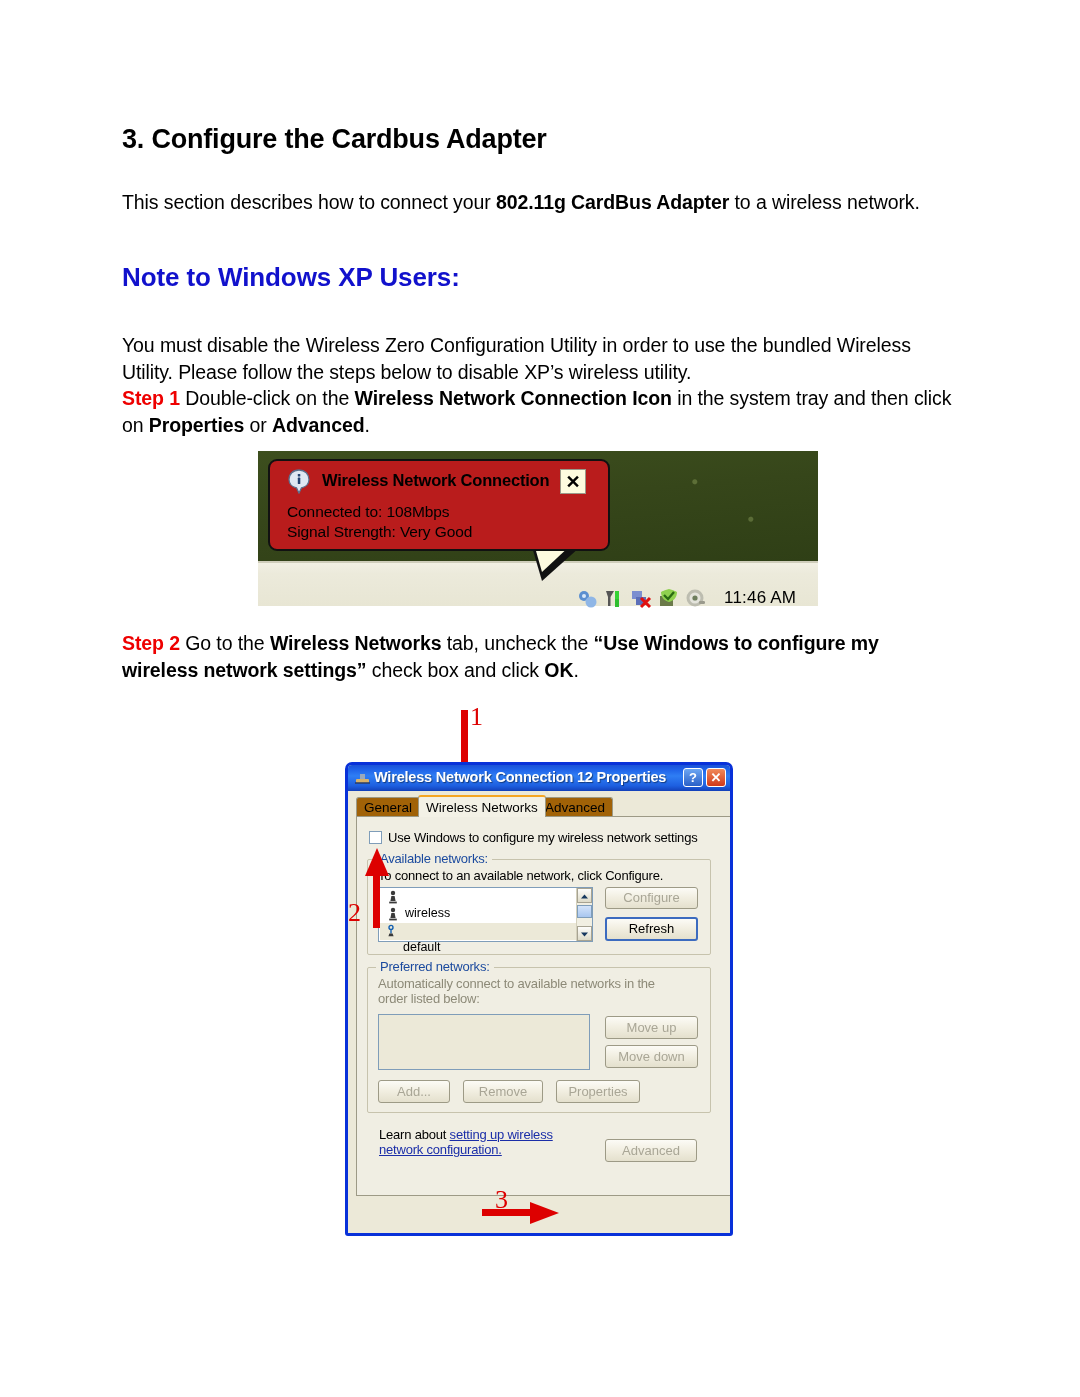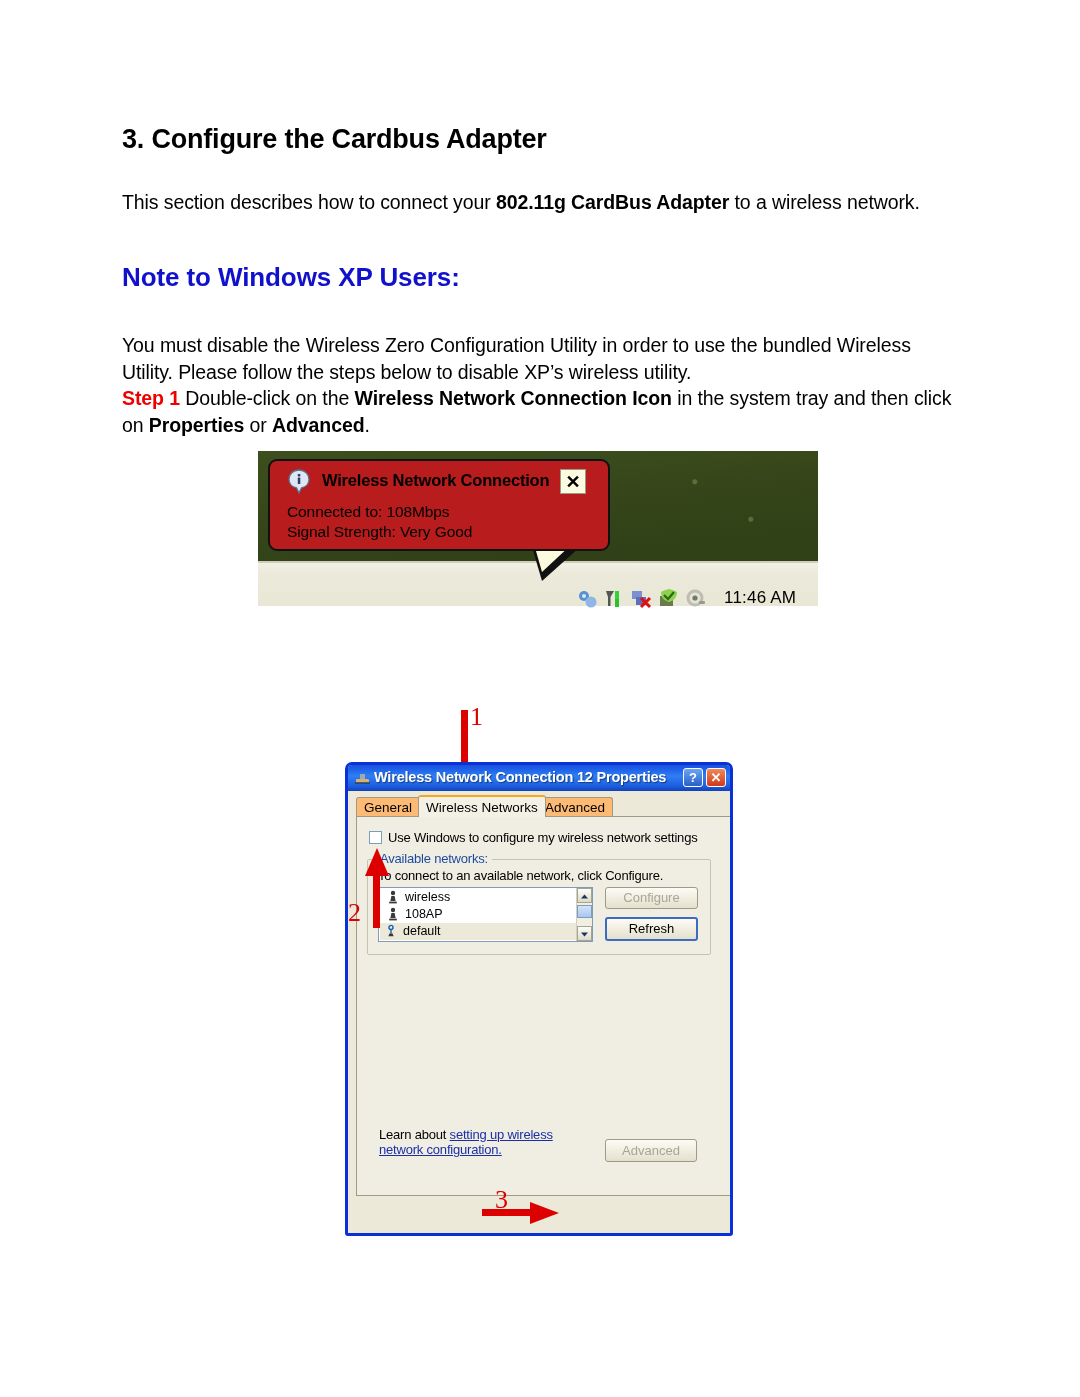--- a/index.html
+++ b/index.html
@@ -213,21 +213,21 @@
     left: 6px; top: 30px;
     width: 370px; height: 436px;
   }
   .xp-tabstrip { position: absolute; left: 2px; top: 0; height: 21px; }
   .xp-tab {
     position: absolute; top: 2px;
     height: 19px;
     padding: 0 7px;
     font-size: 13.5px;
     line-height: 19px;
-    background: #fdba74;
+    background: #a16207;
     border: 1px solid #9d9a86;
     border-bottom: none;
     border-radius: 3px 3px 0 0;
     box-sizing: border-box;
     white-space: nowrap;
     color: #000;
   }
   .xp-tab.active {
     top: 0; height: 22px; line-height: 21px;
     background: #f3f1e6;
@@ -296,21 +296,21 @@
 
   .lb-item {
     position: absolute;
     left: 3px;
     height: 17px;
     font-size: 12.5px;
     line-height: 17px;
     white-space: nowrap;
   }
   .lb-item.sel { left: 1px; width: 196px; background: #ece9d8; padding-left: 2px; }
-  .lb-item-label { position: absolute; left: 23px; top: 0; }
+  .lb-item-label { position: absolute; left: 23px; top: 16px; }
   .lb-icon { position: absolute; left: 4px; top: 1px; width: 14px; height: 15px; }
 
   .xp-scroll {
     position: absolute;
     right: 0; top: 0;
     width: 16px; height: 100%;
     background: #f1efe2;
     border-left: 1px solid #d4d0bc;
     box-sizing: border-box;
   }
@@ -429,20 +429,23 @@
           <rect x="10.8" y="8.6" width="2.5" height="6.4" rx="0.6" fill="#23406e"></rect>
         </svg>
       </span>
       <div class="bln-title">Wireless Network Connection</div>
       <div class="bln-close">✕</div>
       <div class="bln-line bln-l1">Connected to: 108Mbps</div>
       <div class="bln-line bln-l2">Signal Strength: Very Good</div>
     </div>
   </div>
 
+  <div class="para p-step2">
+    <span class="stepword">Step 2</span><span> Go to the </span><b>Wireless Networks</b><span> tab, uncheck the </span><b>“Use Windows to configure my wireless network settings”</b><span> check box and click </span><b>OK</b><span>.</span>
+  </div>
 
   <div class="arrow-red" style="left:448px; top:710px; width:34px; height:100px;">
     <svg width="34" height="100" viewBox="0 0 34 100">
       <rect x="13" y="0" width="7" height="78" fill="#dd0000"></rect>
       <path d="M4 72 L30 72 L17 98 Z" fill="#dd0000"></path>
     </svg>
   </div>
   <div class="ann-num" style="left:470px; top:702px;">1</div>
 
   <div class="xpdlg">
@@ -523,20 +526,33 @@
                     <path d="M3 4.5 L10 4.5 L6.5 8.5 Z" fill="#16385f"></path>
                   </svg>
               </span>
             </div>
           </div>
 
           <div class="xp-button disabled" style="left:237px; top:27px; width:93px; height:22px; line-height:20px;">Configure</div>
           <div class="xp-button default" style="left:237px; top:57px; width:93px; height:24px; line-height:20px;">Refresh</div>
         </div>
 
+        <div class="xp-group g-pref">
+          <span class="xp-group-title">Preferred networks:</span>
+          <span class="xp-hint xp-hint-grey" style="left:10px; top:8px; width:305px;">Automatically connect to available networks in the order listed below:</span>
+
+          <div class="xp-listbox lb-pref"></div>
+
+          <div class="xp-button disabled" style="left:237px; top:48px; width:93px; height:23px; line-height:21px;">Move up</div>
+          <div class="xp-button disabled" style="left:237px; top:77px; width:93px; height:23px; line-height:21px;">Move down</div>
+
+          <div class="xp-button disabled" style="left:10px; top:112px; width:72px; height:23px; line-height:21px;">Add...</div>
+          <div class="xp-button disabled" style="left:95px; top:112px; width:80px; height:23px; line-height:21px;">Remove</div>
+          <div class="xp-button disabled" style="left:188px; top:112px; width:84px; height:23px; line-height:21px;">Properties</div>
+        </div>
 
         <div class="xp-link" style="left:22px; top:310px;">
           <span>Learn about </span><a href="#">setting up wireless network configuration.</a>
         </div>
         <div class="xp-button disabled" style="left:248px; top:322px; width:92px; height:23px; line-height:21px;">Advanced</div>
       </div>
 
       <div class="xp-footer">
         <div class="xp-button default" style="left:196px; top:0; width:80px; height:25px; line-height:21px;">OK</div>
         <div class="xp-button" style="left:286px; top:0; width:80px; height:25px; line-height:23px;">Cancel</div>

